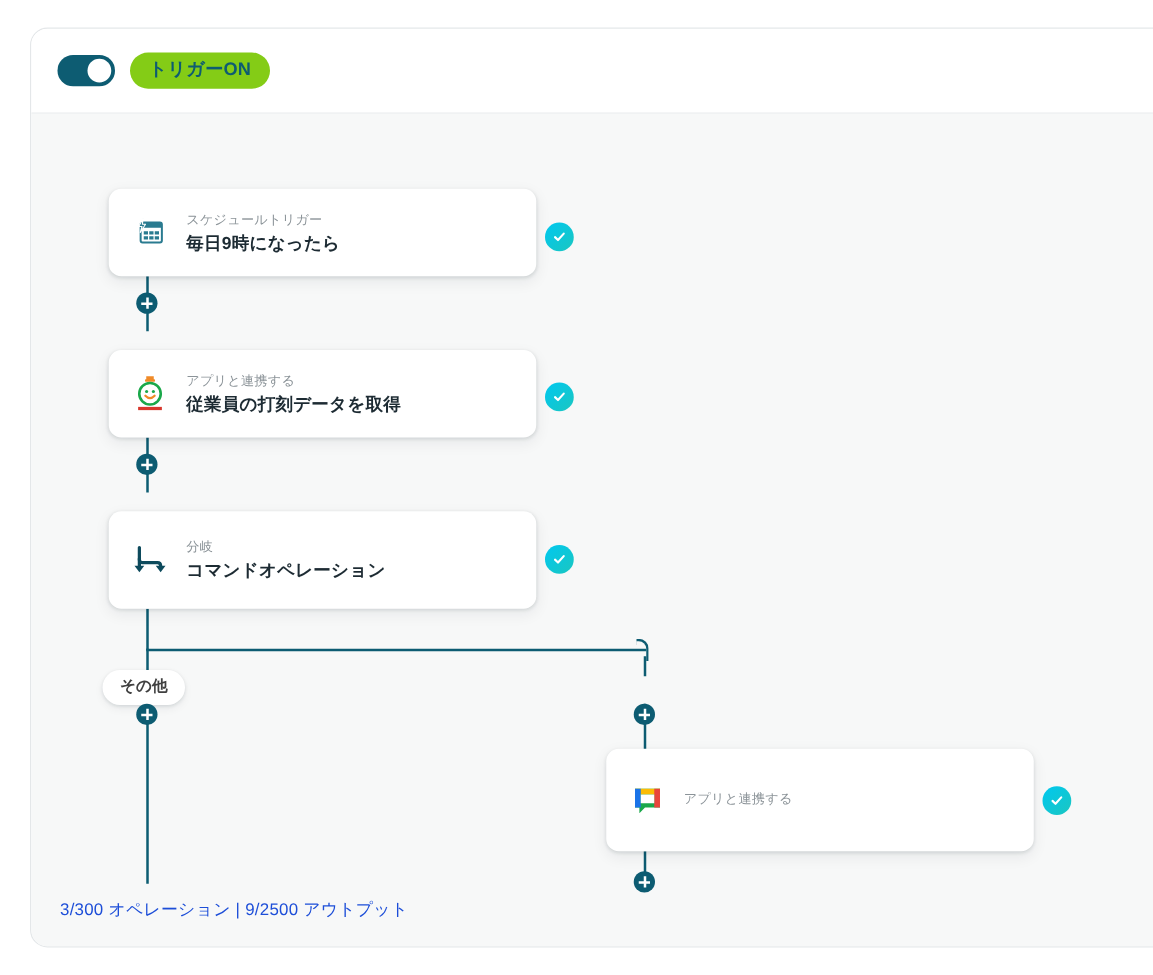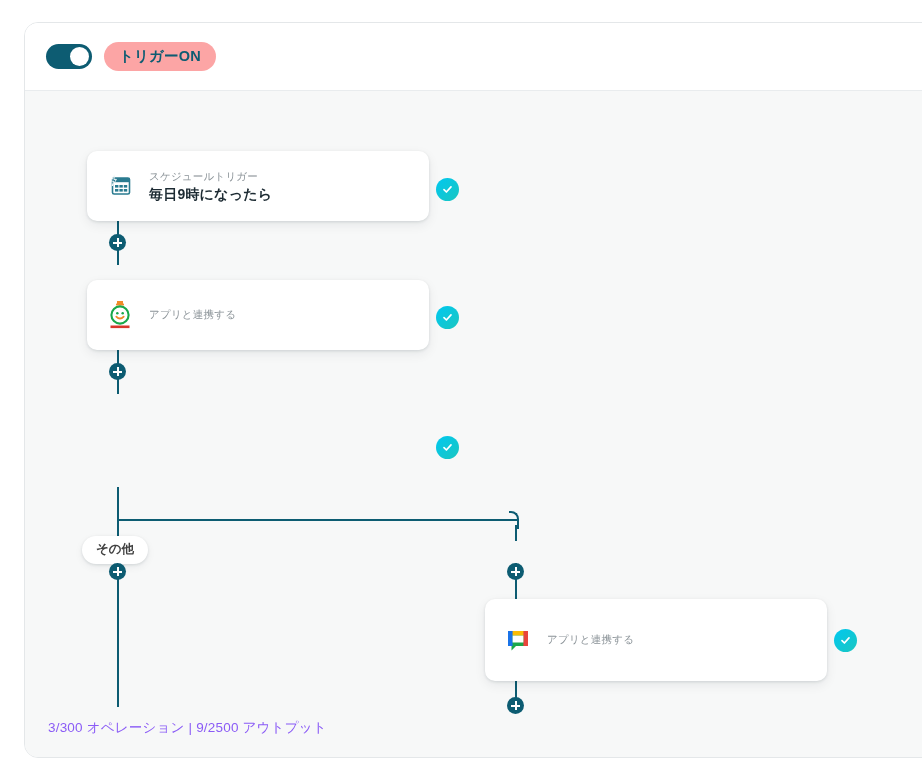--- a/index.html
+++ b/index.html
@@ -54,21 +54,21 @@
     position: absolute;
     top: 3px;
     right: 3px;
     width: 19px;
     height: 19px;
     border-radius: 50%;
     background: #ffffff;
   }
   .trigger-badge {
     margin-left: 12px;
-    background: #fca5a5;
+    background: #84cc16;
     color: #0d5c72;
     font-size: 14.5px;
     font-weight: bold;
     letter-spacing: .2px;
     padding: 7px 15px 8px;
     border-radius: 16px;
     line-height: 1;
     white-space: nowrap;
   }
 
@@ -185,21 +185,21 @@
     white-space: nowrap;
     cursor: pointer;
   }
 
   
   .footer-text {
     position: absolute;
     left: 23px;
     bottom: 22px;
     font-size: 13.5px;
-    color: #8b5cf6;
+    color: #1d4ed8;
     letter-spacing: .2px;
     white-space: nowrap;
   }
 </style>
 </head>
 <body>
 
 <div class="panel">
 
   <div class="panel-header">
@@ -266,30 +266,45 @@
           <circle cx="13" cy="15" r="8.6" fill="none" stroke="#1aa84a" stroke-width="2.1"></circle>
           <circle cx="13" cy="15" r="6.4" fill="#ffffff"></circle>
           <circle cx="10.3" cy="13.2" r="1.25" fill="#1aa84a"></circle>
           <circle cx="15.7" cy="13.2" r="1.25" fill="#1aa84a"></circle>
           <path d="M9.3 16.6 Q13 20.4 16.7 16.6" fill="none" stroke="#f08a28" stroke-width="1.8" stroke-linecap="round"></path>
           <rect x="3.5" y="25.5" width="19" height="2.6" fill="#d8372c"></rect>
         </svg>
       </div>
       <div class="node-text">
         <div class="node-sub">アプリと連携する</div>
+        <div class="node-title">従業員の打刻データを取得</div>
       </div>
     </div>
     <div class="check" style="left:411px; top:215px;">
       <svg width="13" height="13" viewBox="0 0 13 13">
         <path d="M3 6.7 L5.4 9 L10 3.9" fill="none" stroke="#ffffff" stroke-width="1.7" stroke-linecap="round" stroke-linejoin="round"></path>
       </svg>
     </div>
 
     <div class="plus" style="left:84px; top:272px;"></div>
 
+    <div class="node" style="left:62px; top:318px; width:342px; height:78px;">
+      <div class="node-icon">
+        <svg width="28" height="26" viewBox="0 0 28 26">
+          <path d="M5.5 3 L5.5 12.5 Q5.5 15 8 15 L20 15 Q22.5 15 22.5 17.5 L22.5 19" fill="none" stroke="#0d4a5c" stroke-width="2.6" stroke-linecap="round"></path>
+          <path d="M5.5 12 L5.5 19" fill="none" stroke="#0d4a5c" stroke-width="2.6" stroke-linecap="round"></path>
+          <path d="M1.6 17.6 L5.5 22.8 L9.4 17.6 Z" fill="#0d4a5c"></path>
+          <path d="M18.6 17.6 L22.5 22.8 L26.4 17.6 Z" fill="#0d4a5c"></path>
+        </svg>
+      </div>
+      <div class="node-text">
+        <div class="node-sub">分岐</div>
+        <div class="node-title">コマンドオペレーション</div>
+      </div>
+    </div>
     <div class="check" style="left:411px; top:345px;">
       <svg width="13" height="13" viewBox="0 0 13 13">
         <path d="M3 6.7 L5.4 9 L10 3.9" fill="none" stroke="#ffffff" stroke-width="1.7" stroke-linecap="round" stroke-linejoin="round"></path>
       </svg>
     </div>
 
     <div class="branch-label" style="left:57px; top:445px;">その他</div>
 
     <div class="plus" style="left:84px; top:472px;"></div>
     <div class="plus" style="left:482px; top:472px;"></div>

